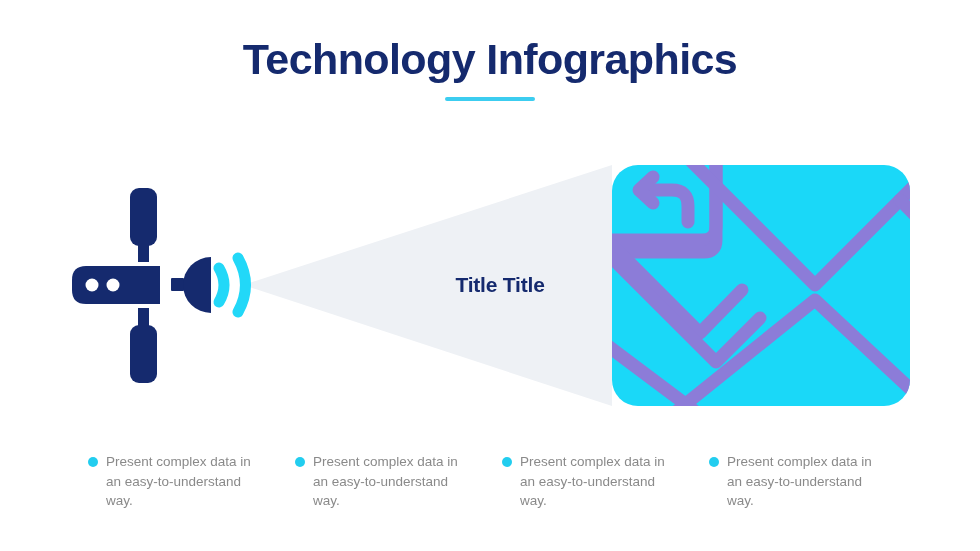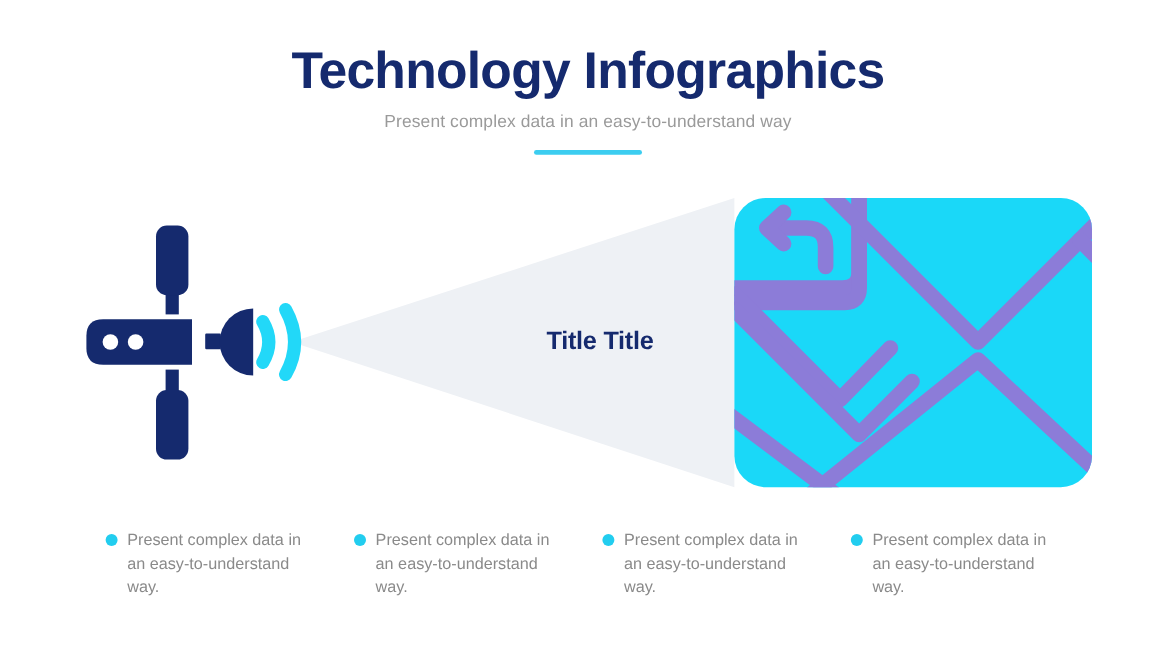--- a/index.html
+++ b/index.html
@@ -88,20 +88,21 @@
     display: flex;
     flex-direction: row;
     gap: 0px;
   }
   .bullet-item {
     width: 207px;
     display: flex;
     flex-direction: row;
     align-items: flex-start;
     gap: 8px;
+    margin-top: 12px;
   }
   .bullet-dot {
     width: 10px;
     height: 10px;
     border-radius: 50%;
     background: #22cdef;
     flex: 0 0 auto;
     margin-top: 5px;
   }
   .bullet-text {
@@ -112,21 +113,20 @@
     max-width: 152px;
   }
 </style>
 </head>
 <body>
 
 <div class="slide">
 
   <div class="header">
     <h1 class="title">Technology Infographics</h1>
-    <p class="subtitle">Present complex data in an easy-to-understand way</p>
     <div class="accent-bar"></div>
   </div>
 
   <div class="graphic">
     <svg width="980" height="290" viewBox="0 0 980 290" xmlns="http://www.w3.org/2000/svg">
       <defs>
         <clipPath id="mapClip">
           <rect x="612" y="25" width="298" height="241" rx="26" ry="26"></rect>
         </clipPath>
       </defs>

